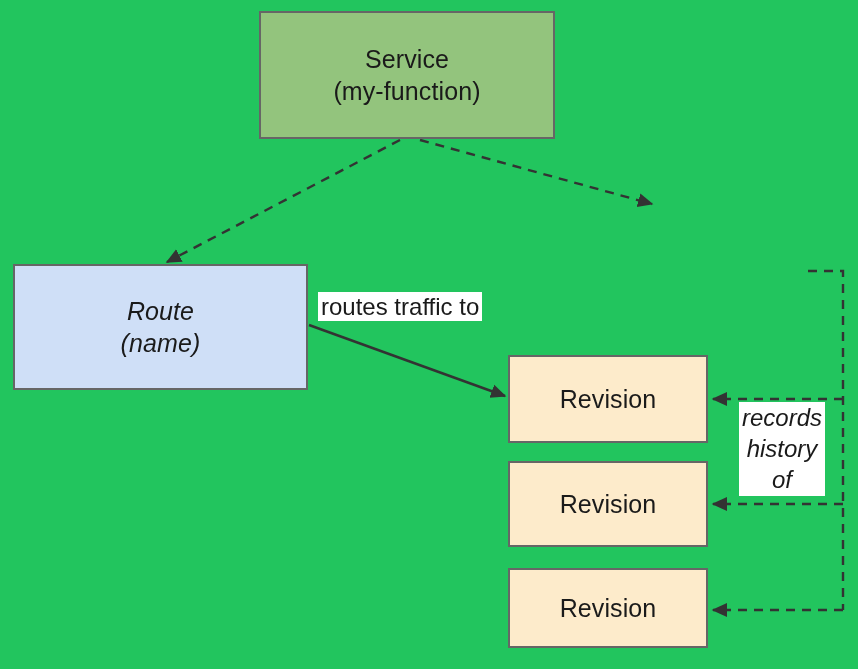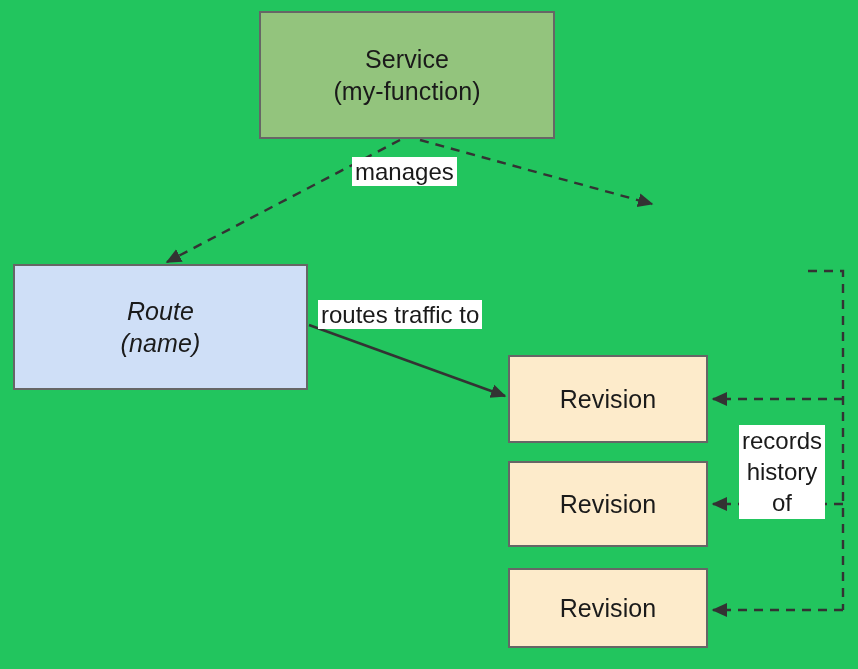--- a/index.html
+++ b/index.html
@@ -75,25 +75,26 @@
     line-height: 1.22;
     text-align: center;
     background: #ffffff;
     white-space: pre-line;
     padding: 0 3px;
   }
   #edge-label-manages {
     left: 352px; top: 157px;
   }
   #edge-label-routes {
-    left: 318px; top: 292px; margin-top: 8px;
+    left: 318px; top: 292px;
   }
   #edge-label-records {
-    left: 739px; top: 425px;
+    left: 739px; top: 402px;
     line-height: 1.3;
+    font-style: italic;
   }
 </style>
 </head>
 <body>
 
 <div id="diagram-canvas">
 
   <svg id="edge-layer" viewBox="0 0 858 669" width="858" height="669" xmlns="http://www.w3.org/2000/svg">
     <defs>
       <marker id="arrow-filled" viewBox="0 0 12 12" refX="10" refY="6" markerWidth="7" markerHeight="7" orient="auto-start-reverse">
@@ -132,21 +133,20 @@
   </div>
 
   <div class="node" id="node-revision-2">
     <span class="node-label">Revision</span>
   </div>
 
   <div class="node" id="node-revision-3">
     <span class="node-label">Revision</span>
   </div>
 
-  <div class="edge-label" id="edge-label-manages">manages</div>
 
   <div class="edge-label" id="edge-label-routes">routes traffic to</div>
 
   <div class="edge-label" id="edge-label-records">records
 history
 of</div>
 
 </div>
 
 </body></html>

